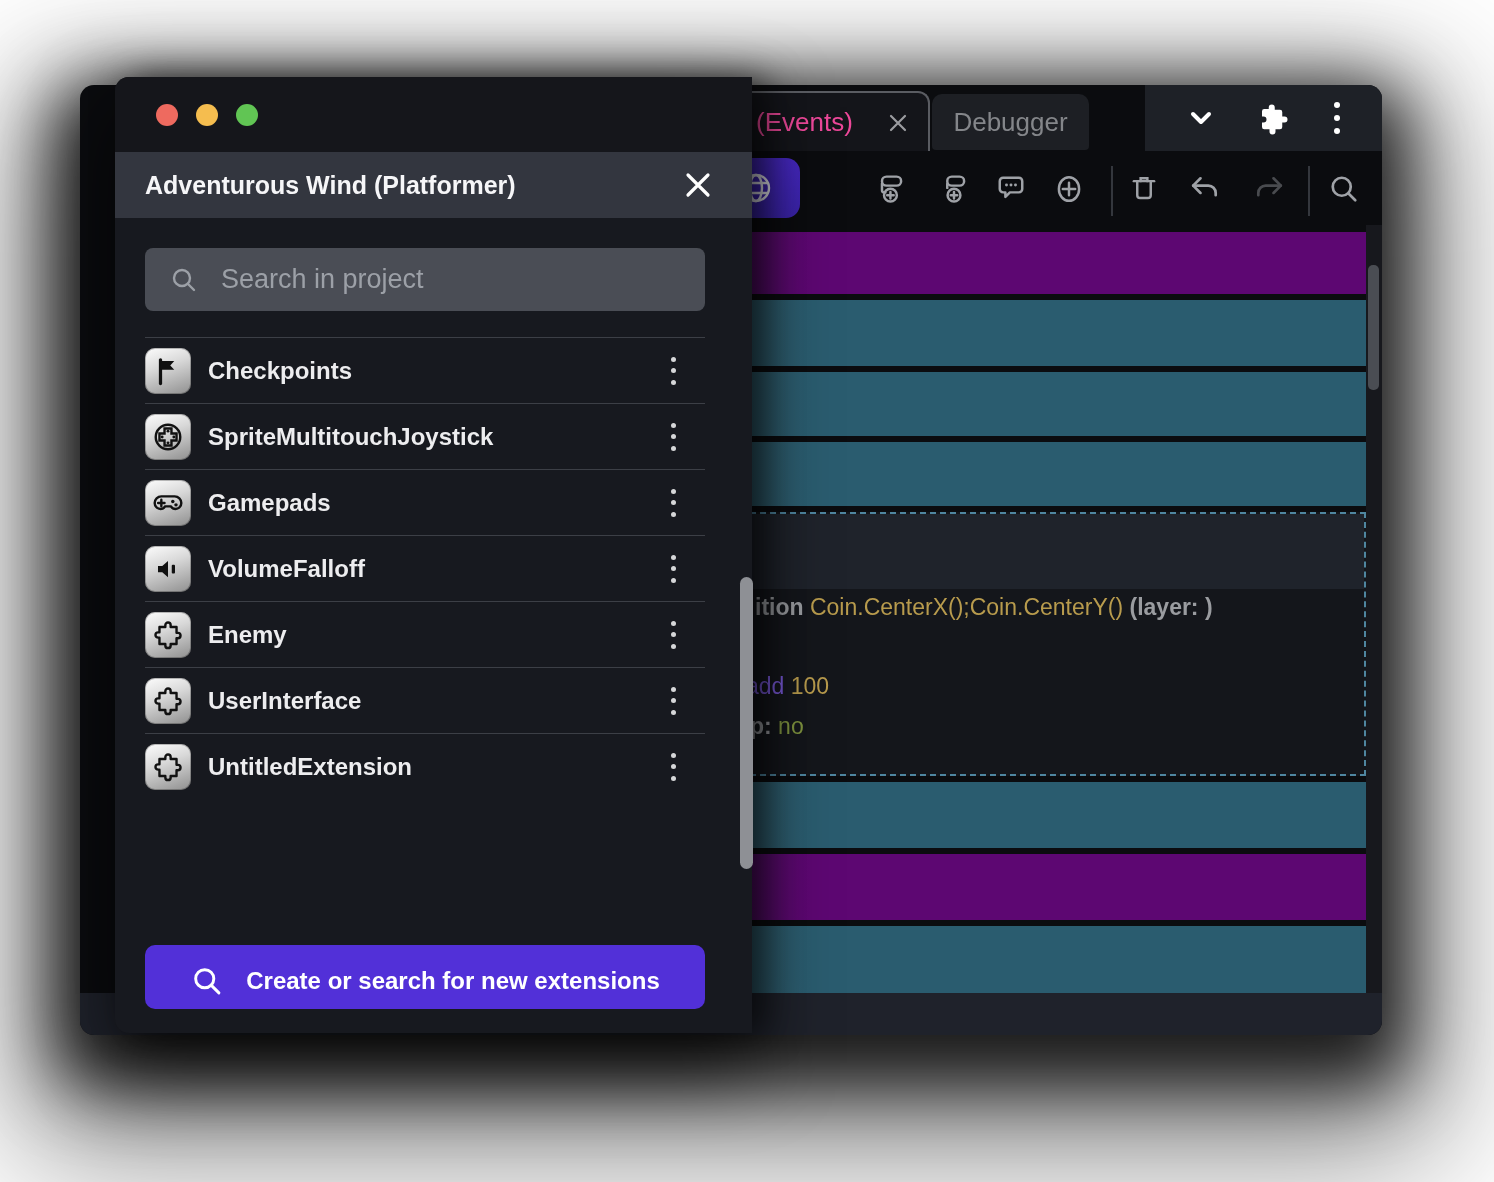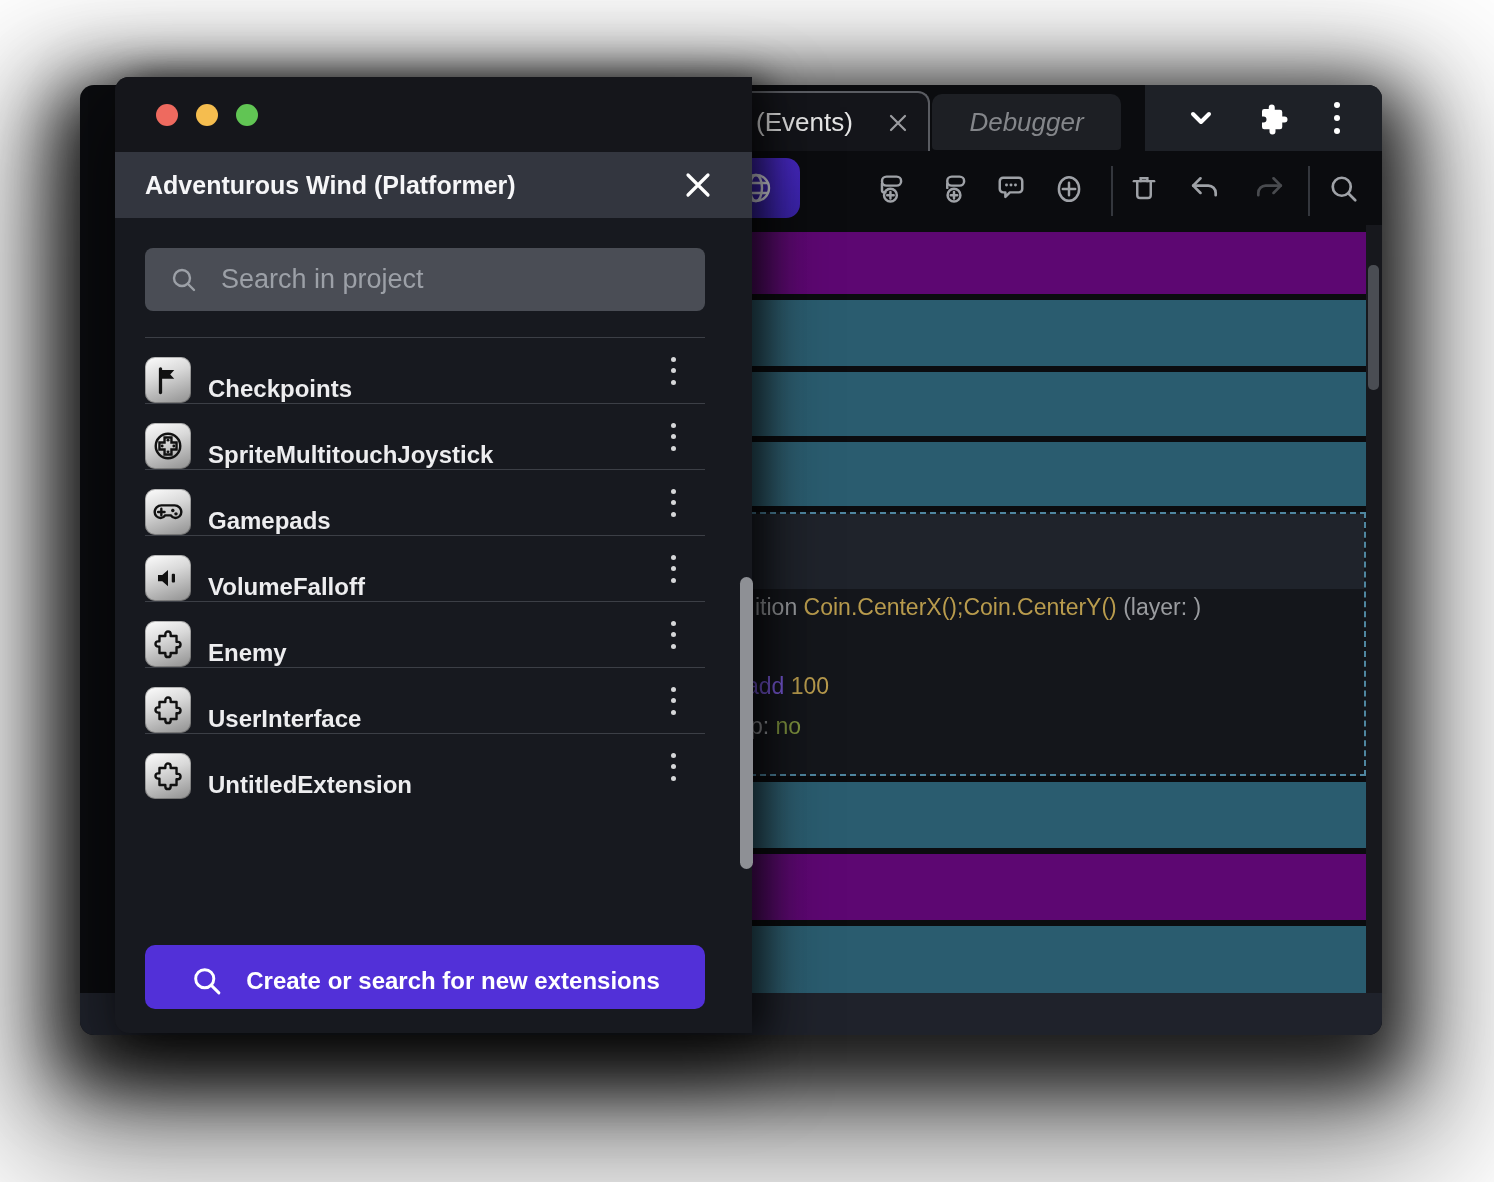--- a/index.html
+++ b/index.html
@@ -10,25 +10,25 @@
   
   #main-window { position:absolute; left:80px; top:85px; width:1302px; height:950px;
     background:#0B0C0F; border-radius:14px;
     box-shadow:0 25px 70px 25px rgba(0,0,0,.82), 0 60px 140px 60px rgba(0,0,0,.45); }
 
   
   .tabbar { position:absolute; left:0; top:0; width:100%; height:66px; }
   .tab-events { position:absolute; left:610px; top:6px; width:240px; height:60px;
     background:#14151A; border:2px solid #5A5C62; border-bottom:none;
     border-radius:12px 12px 0 0; display:flex; align-items:center; padding-left:64px; }
-  .tab-events .tab-label { font-size:26px; color:#e5e5e5; }
+  .tab-events .tab-label { font-size:26px; color:#ec4899; }
   .tab-close { position:absolute; right:20px; top:20px; width:20px; height:20px; }
-  .tab-debugger { position:absolute; left:852px; top:9px; width:189px; height:56px;
+  .tab-debugger { position:absolute; left:852px; top:9px; width:157px; height:56px;
     background:#1D1F24; border-radius:10px 10px 4px 4px;
-    display:flex; align-items:center; justify-content:center;font-style:italic; }
+    display:flex; align-items:center; justify-content:center; }
   .tab-debugger .tab-label { font-size:26px; color:#84868A; }
   .win-controls { position:absolute; left:1065px; top:0; width:237px; height:66px;
     background:#1E2127; border-radius:0 14px 0 0;
     display:flex; align-items:center; justify-content:space-around; padding:0 20px; }
 
   
   .toolbar { position:absolute; left:0; top:66px; width:100%; height:74px; }
   .tb-purple-btn { position:absolute; left:620px; top:7px; width:100px; height:60px;
     border-radius:14px; background:linear-gradient(180deg,#4527BE,var(--toolbar_button_purple));
     display:flex; align-items:center; padding-left:36px; }
@@ -39,21 +39,21 @@
   #event-rows { position:absolute; left:640px; top:147px; width:646px;
     display:flex; flex-direction:column; gap:6px; }
   .event-row { width:100%; }
   .event-row.purple { background:linear-gradient(90deg,#531065 0%, var(--event_purple) 14%); }
   .event-row.teal { background:linear-gradient(90deg,#366170 0%, var(--event_teal) 14%); }
   .selected-block { position:relative; width:100%; height:264px;
     border:2px dashed var(--selection_border); background:#14161B; }
   .selected-block .cond-band { position:absolute; left:0; top:0; width:100%; height:75px;
     background:#1F232B; }
   .code-line { position:absolute; font-size:23px; white-space:nowrap; }
-  .tok-gray { color:var(--tok_gray); }
+  .tok-gray { color:var(--tok_gray);font-weight:bold; }
   .tok-gold { color:var(--tok_gold); }
   .tok-purple { color:var(--tok_purple); }
   .tok-green { color:var(--tok_green); }
   #cond-line { left:33px; top:80px; }
   #act-line1 { left:24px; top:159px; }
   #act-line2 { left:28px; top:199px; }
 
   .events-gutter { position:absolute; left:1286px; top:140px; width:16px; height:768px;
     background:#17181D; }
   .events-scrollbar { position:absolute; left:2px; top:40px; width:11px; height:125px;
@@ -78,21 +78,21 @@
   .drawer-close { position:absolute; left:568px; top:18px; width:30px; height:30px; }
 
   .search-box { position:absolute; left:30px; top:171px; width:560px; height:63px;
     background:#4A4D55; border-radius:8px; display:flex; align-items:center; padding-left:24px; }
   .search-box input { background:transparent; border:none; outline:none; margin-left:22px;
     font-size:27px; color:#E8EAEE; width:440px; font-family:"Liberation Sans",sans-serif; }
   .search-box input::placeholder { color:#9CA0A7; }
 
   .ext-list { position:absolute; left:30px; top:260px; width:560px; }
   .ext-row { position:relative; height:66px; border-top:1px solid #3C3F46;
-    display:flex; align-items:flex-end; }
+    display:flex; align-items:center; }
   .ext-tile { width:46px; height:46px; border-radius:10px;
     background:linear-gradient(160deg,#FDFDFD 0%, #D9D9D9 40%, #8F8F8F 100%);
     display:flex; align-items:center; justify-content:center;
     box-shadow:inset 0 0 0 1px rgba(0,0,0,.25); }
   .ext-label { margin-left:17px; font-size:24px; font-weight:bold; color:#EDEDEF; }
   .kebab { position:absolute; right:22px; top:50%; transform:translateY(-50%);
     width:20px; height:34px; display:flex; flex-direction:column;
     align-items:center; justify-content:space-between; padding:3px 0; }
   .kebab i { width:5px; height:5px; border-radius:50%; background:#D6D7D9; }
 

